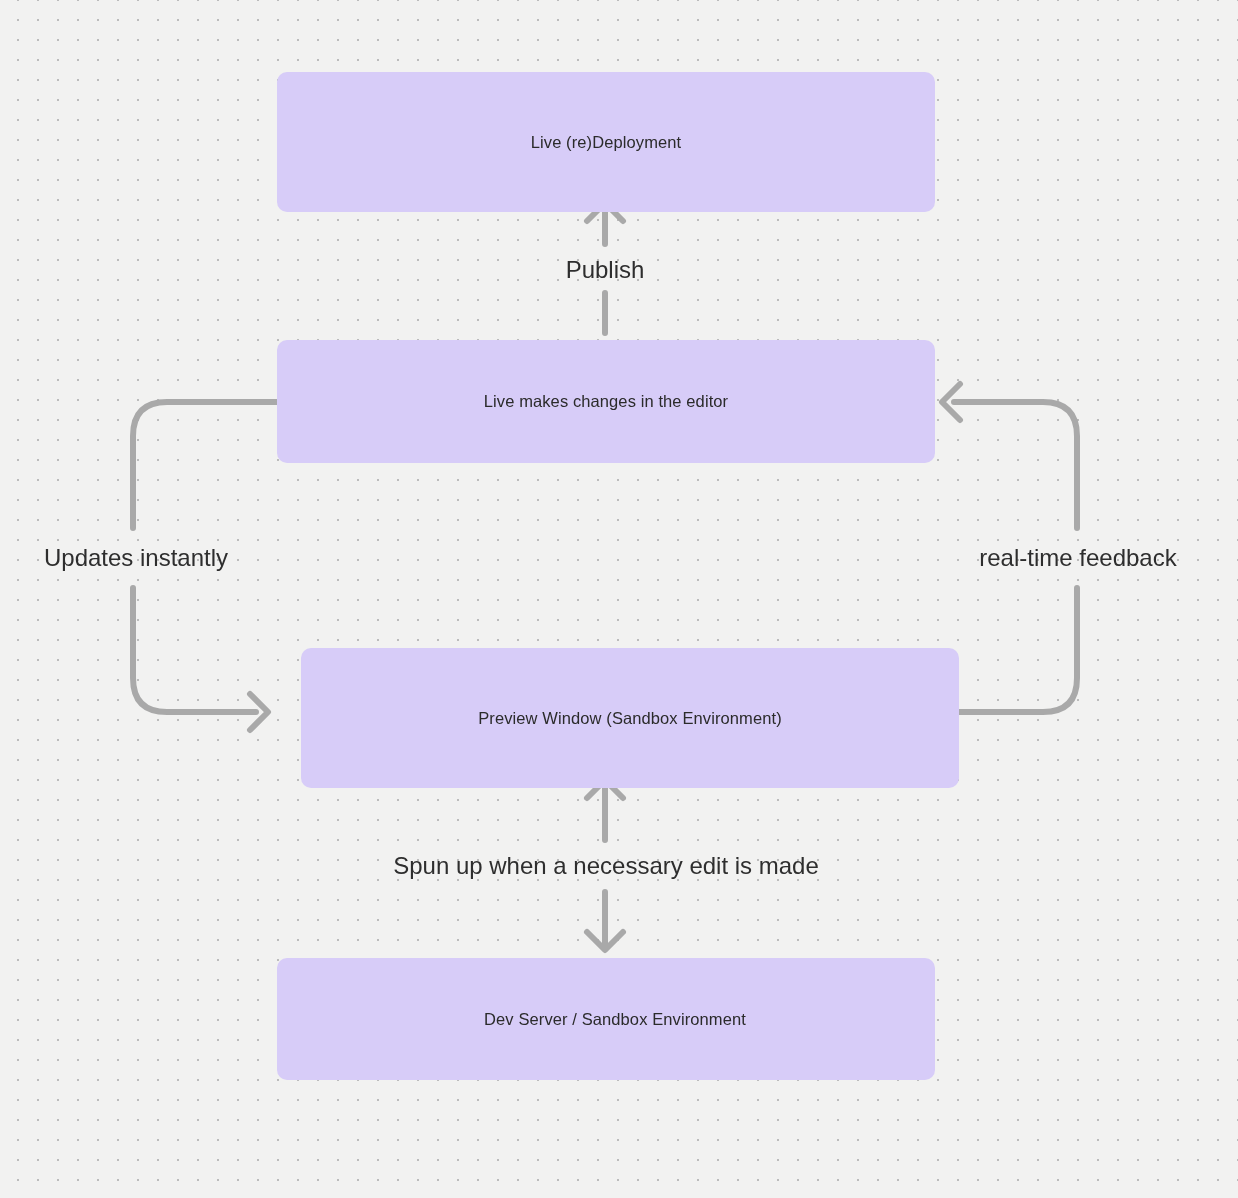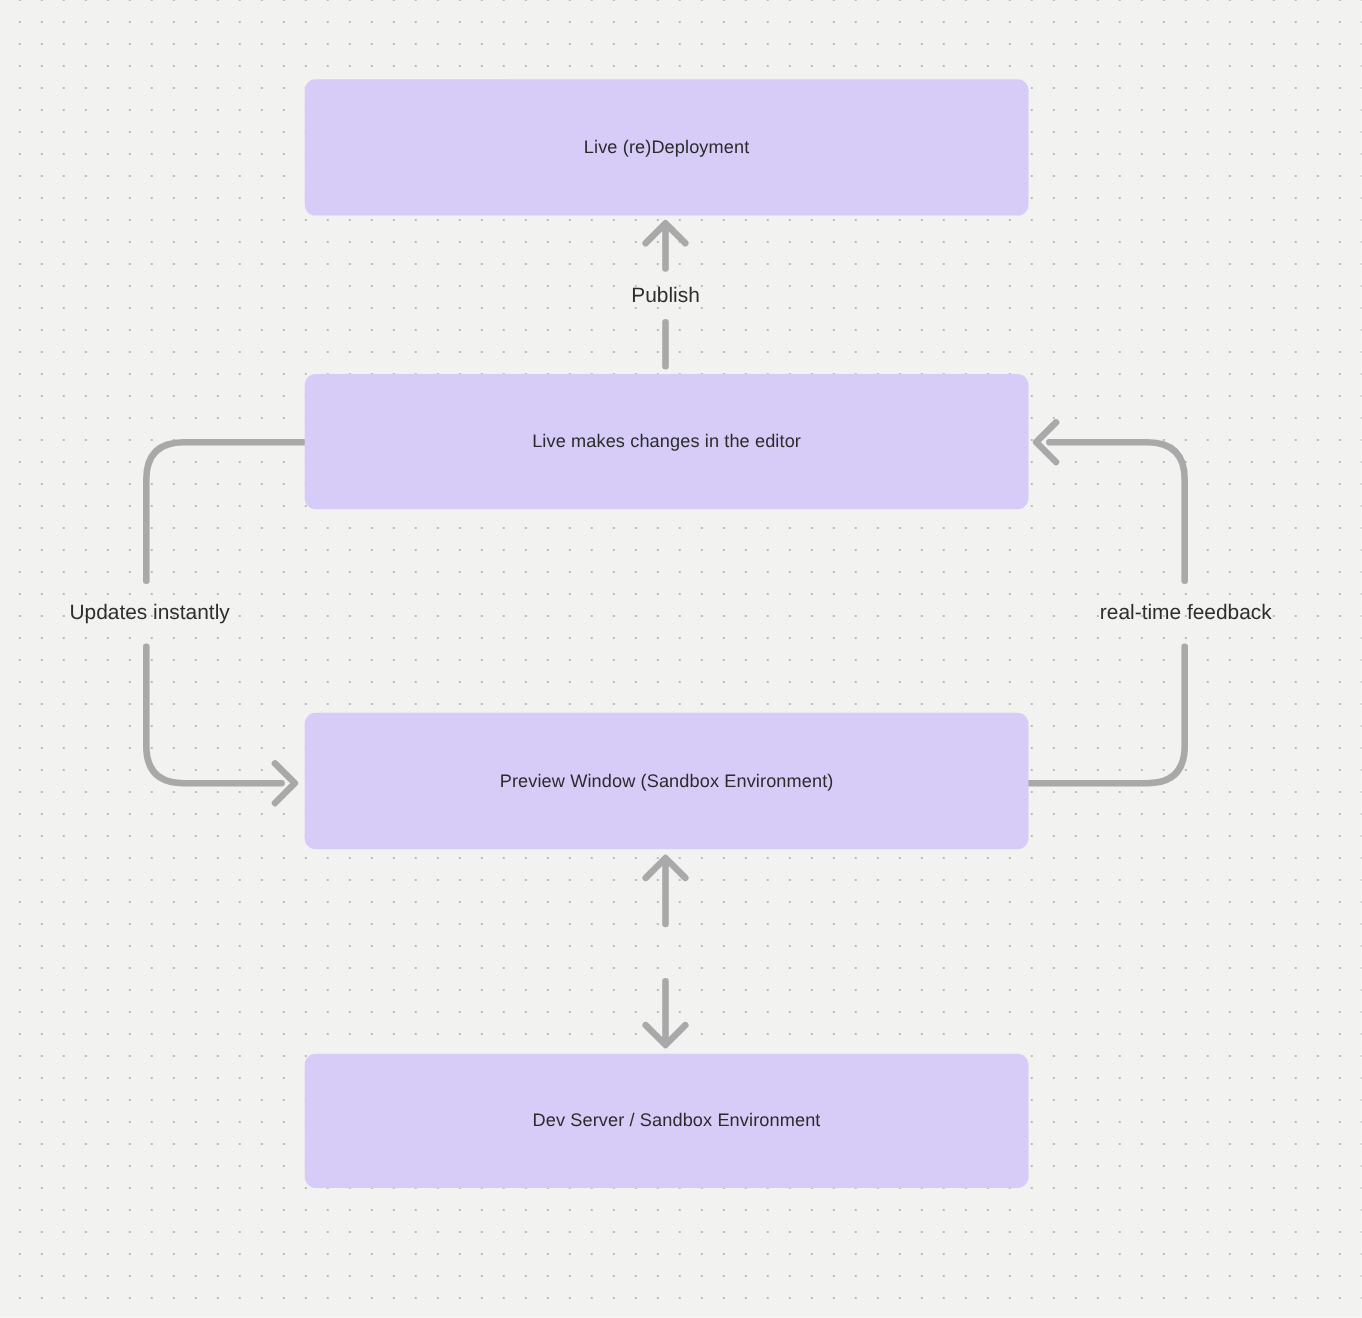--- a/index.html
+++ b/index.html
@@ -37,40 +37,40 @@
     fill: none;
     stroke: var(--arrow);
     stroke-width: 6;
     stroke-linecap: round;
     stroke-linejoin: round;
   }
   .node {
     position: absolute;
     left: 277px;
     width: 658px;
-    height: 124px;
+    height: 140px;
     background: var(--node-fill);
     border-radius: 10px;
     display: flex;
     align-items: center;
     justify-content: center;
     color: var(--node-text);
     font-size: 16.5px;
     letter-spacing: 0.1px;
     text-align: center;
   }
   .node.n-live    { top: 72px; }
   .node.n-editor  { top: 340px; height: 123px; }
-  .node.n-preview { top: 648px; }
+  .node.n-preview { top: 648px; margin-left: 24px; }
   .node.n-dev     { top: 958px; height: 122px; padding-left: 18px; }
   .edge-label {
     position: absolute;
     transform: translate(-50%, -50%);
     color: var(--label-text);
-    font-size: 19px;
+    font-size: 24px;
     white-space: nowrap;
     text-align: center;
   }
   .l-publish  { left: 605px;  top: 270px; }
   .l-updates  { left: 136px;  top: 558px; }
   .l-feedback { left: 1078px; top: 558px; }
   .l-spunup   { left: 606px;  top: 866px; }
 </style>
 </head>
 <body>
@@ -100,14 +100,15 @@
     <span>Preview Window (Sandbox Environment)</span>
   </div>
 
   <div class="node n-dev">
     <span>Dev Server / Sandbox Environment</span>
   </div>
 
   <div class="edge-label l-publish">Publish</div>
   <div class="edge-label l-updates">Updates instantly</div>
   <div class="edge-label l-feedback">real-time feedback</div>
+  <div class="edge-label l-spunup">Spun up when a necessary edit is made</div>
 
 </div>
 
 </body></html>

